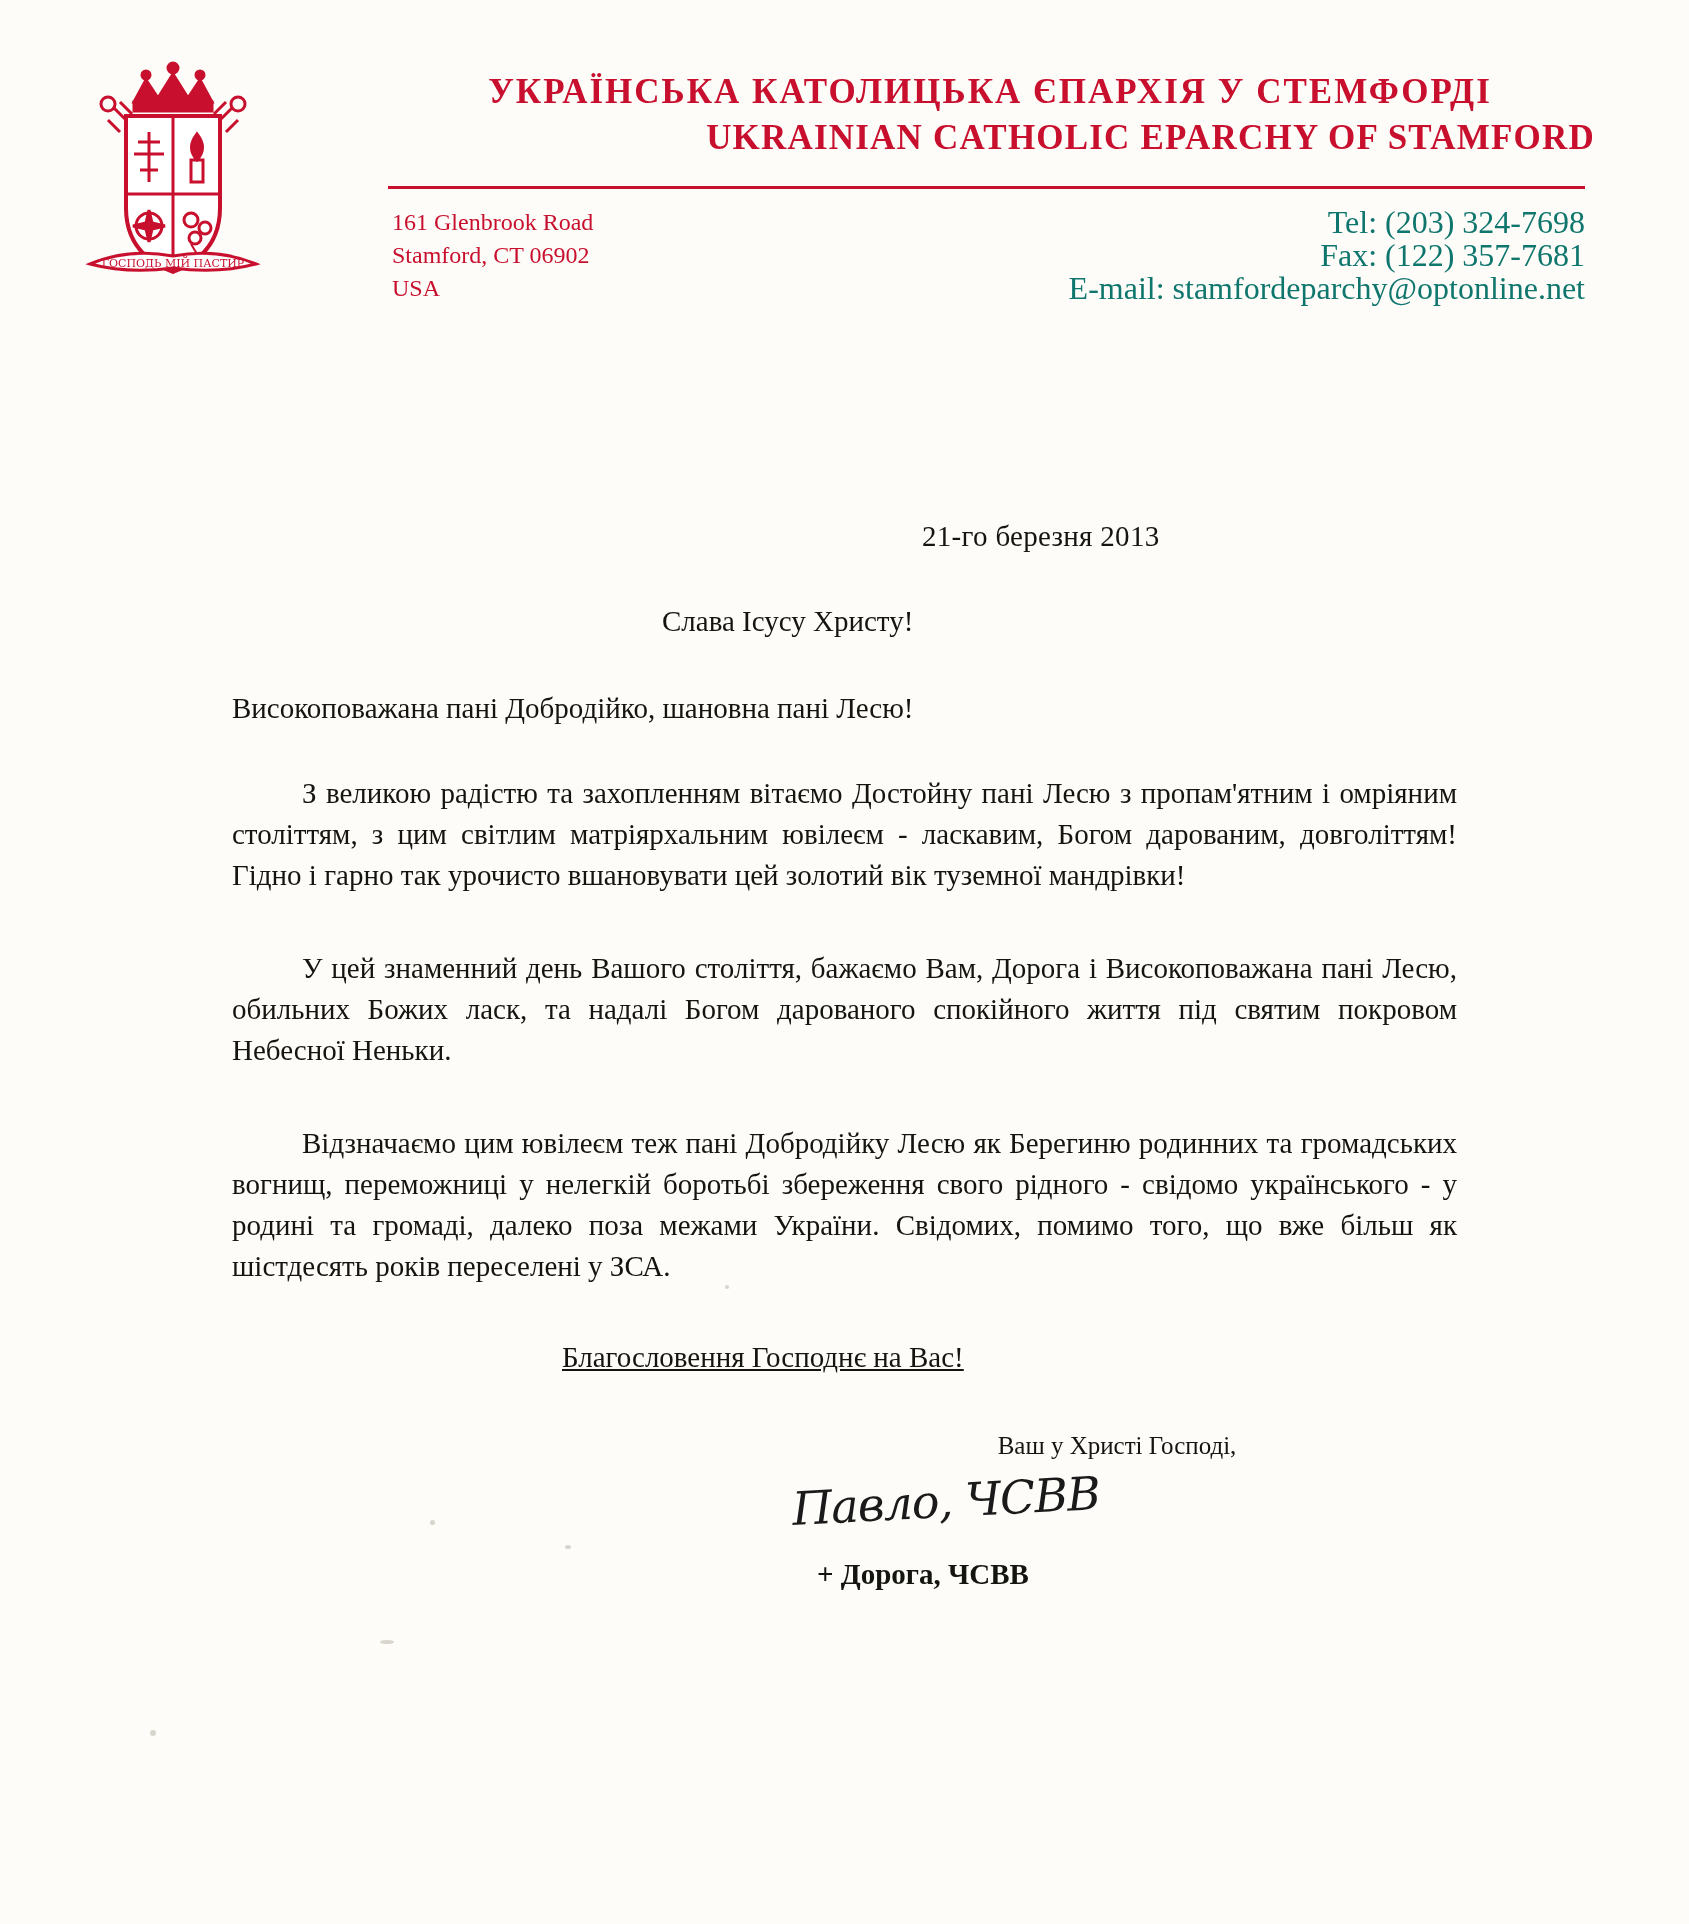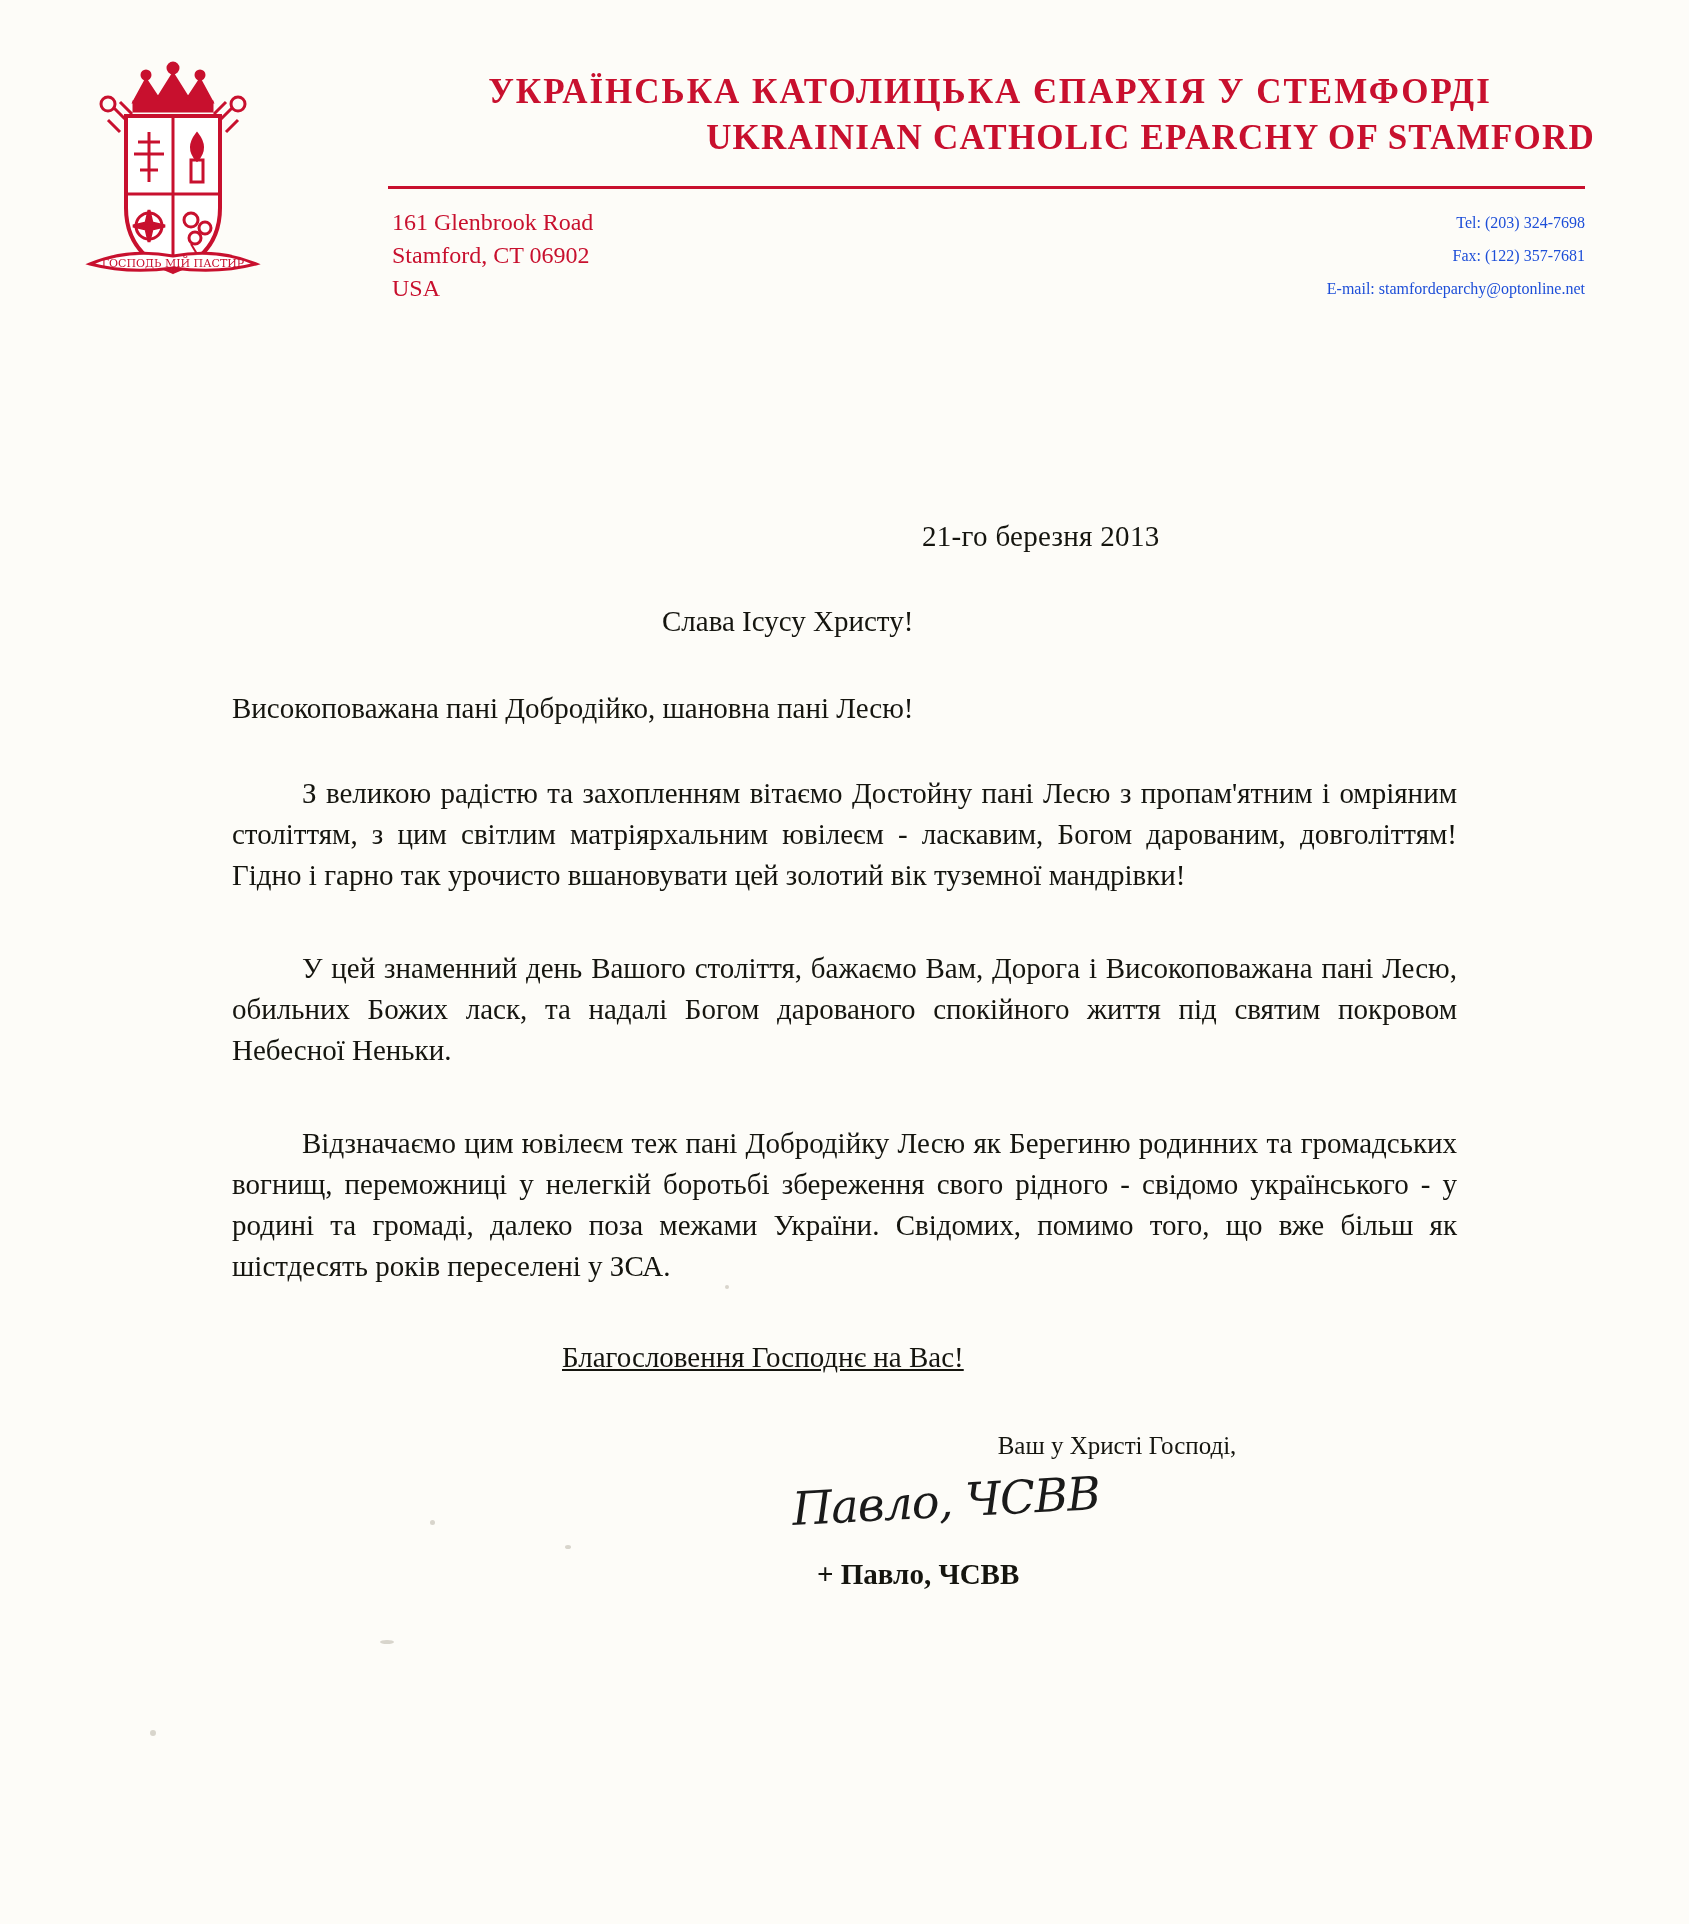--- a/index.html
+++ b/index.html
@@ -77,22 +77,22 @@
     top: 206px;
     color: #c8102e;
     font-size: 24px;
     line-height: 33px;
     font-family: "Liberation Serif", serif;
   }
   .contact-block {
     position: absolute;
     right: 104px;
     top: 206px;
-    color: #1d4ed8;
-    font-size: 16px;
+    color: #0f766e;
+    font-size: 32px;
     line-height: 33px;
     text-align: right;
     font-family: "Liberation Serif", serif;
   }
 
   
   .letter-body {
     position: absolute;
     left: 232px;
     top: 520px;
@@ -259,21 +259,21 @@
     <div class="para p3">У цей знаменний день Вашого століття, бажаємо Вам, Дорога і Високоповажана пані Лесю, обильних Божих ласк, та надалі Богом дарованого спокійного життя під святим покровом Небесної Неньки.</div>
     <div class="para p2">Відзначаємо цим ювілеєм теж пані Добродійку Лесю як Берегиню родинних та громадських вогнищ, переможниці   у нелегкій боротьбі збереження свого рідного - свідомо українського - у родині та громаді, далеко поза межами України. Свідомих,  помимо того, що вже більш як шістдесять років  переселені  у ЗСА.</div>
 
     <div class="blessing">Благословення Господнє на Вас!</div>
     <div class="closing">Ваш у Христі Господі,</div>
 
     <div class="sig-area">
       <div class="signature">Павло, ЧСВВ</div>
     </div>
 
-    <div class="sign-name">+ Павло, ЧСВВ</div>
+    <div class="sign-name">+ Дорога, ЧСВВ</div>
   </div>
 
   <div class="speck" style="left:430px; top:1520px; width:5px; height:5px;"></div>
   <div class="speck" style="left:565px; top:1545px; width:6px; height:4px;"></div>
   <div class="speck" style="left:380px; top:1640px; width:14px; height:4px;"></div>
   <div class="speck" style="left:150px; top:1730px; width:6px; height:6px;"></div>
   <div class="speck" style="left:725px; top:1285px; width:4px; height:4px;"></div>
 
 </div>
 

